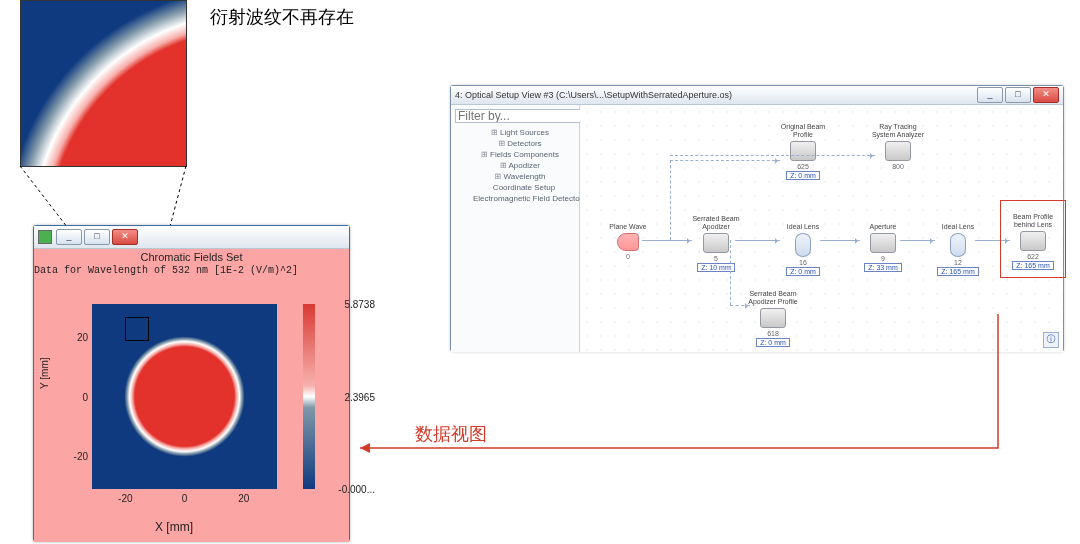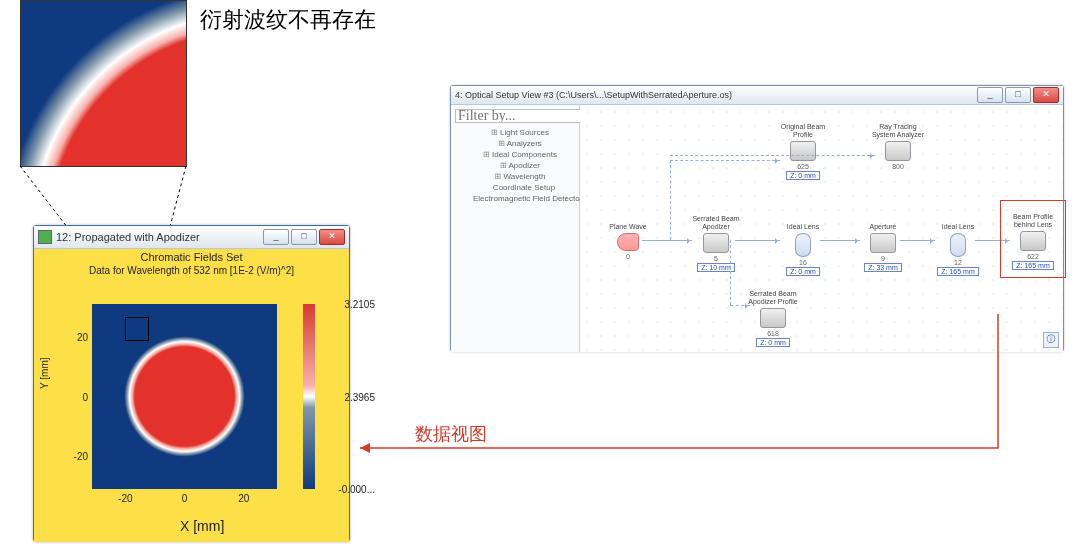--- a/index.html
+++ b/index.html
@@ -25,23 +25,23 @@
     background:
       radial-gradient(circle at 140% 140%,
         #e3322c 0 62%,
         #f7b0ac 64%,
         #ffffff 67%,
         #7f97a8 71%,
         #0f3a80 75% 200%);
   }
   .zoom-title {
     position: absolute;
-    left: 200px;
+    left: 210px;
     top: 5px;
-    font-size: 22px;
+    font-size: 18px;
     color: #000;
   }
 
   
   .chart-window {
     position: absolute;
     left: 33px;
     top: 225px;
     width: 315px;
     height: 315px;
@@ -73,34 +73,34 @@
     border-radius: 2px;
     font-size: 9px;
     line-height: 12px;
     text-align: center;
     background: linear-gradient(#fff,#d7e2ef);
     color:#334;
   }
   .win-btn.close { background: linear-gradient(#f28d86,#d94b43); color:#fff; border-color:#a02e27;}
   .chart-body {
     position: relative;
-    background: #fde047;
+    background: #fca5a5;
     height: calc(100% - 22px);
   }
   .chart-subtitle {
     text-align: center;
     font-size: 11px;
     padding: 2px 0;
     color:#222;
   }
   .chart-info {
-    text-align: center;
     font-size: 10px;
     color:#222;
     padding-bottom: 4px;
+    font-family: Liberation Mono, monospace;
   }
   .plot-area {
     position: absolute;
     left: 58px;
     top: 55px;
     width: 185px;
     height: 185px;
     background:
       radial-gradient(circle at 50% 50%,
         #e3322c 0 38%,
@@ -118,23 +118,23 @@
     position: absolute;
     left: 5px;
     top: 140px;
     transform: rotate(-90deg);
     transform-origin: left top;
     font-size: 10px;
     color:#222;
   }
   .axis-label-x {
     position: absolute;
-    left: 146px;
+    left: 121px;
     bottom: 8px;
-    font-size: 14px;
+    font-size: 12px;
     color:#222;
   }
   .y-ticks { position:absolute; left:32px; top:55px; height:185px; width:22px; }
   .y-ticks span { position:absolute; right:0; font-size:10px; color:#222; transform: translateY(-50%);}
   .x-ticks { position:absolute; left:58px; top:244px; width:185px; height:14px; }
   .x-ticks span { position:absolute; font-size:10px; color:#222; transform: translateX(-50%); }
   .colorbar {
     position:absolute;
     right: 34px;
     top: 55px;
@@ -163,21 +163,21 @@
   .tree-panel {
     width: 120px;
     border-right:1px solid #cbd3dc;
     padding:4px 4px;
     font-size:8px;
     color:#5a6570;
     background:#fafbfd;
   }
   .filter-row { display:flex; gap:4px; margin-bottom:4px; align-items:center;}
   .filter-row input {
-    flex:1; height:12px; font-size:14px; border:1px solid #b4c0ce; padding:0 2px;font-family:Liberation Serif, serif;
+    flex:1; height:12px; font-size:12px; border:1px solid #b4c0ce; padding:0 2px;
   }
   .tree-item { padding:1px 0 1px 10px; white-space:nowrap;text-align:center; }
   .tree-bullet::before { content:"⊞ "; color:#889; }
   .tree-sub { padding-left:18px; }
 
   .canvas-panel {
     flex:1;
     position:relative;
     background:#ffffff;
     background-image:
@@ -279,21 +279,20 @@
 <div class="zoom-title">衍射波纹不再存在</div>
 
 <svg style="position:absolute;left:0;top:0;width:400px;height:340px;pointer-events:none">
   <line x1="20" y1="166" x2="125" y2="302" stroke="#000" stroke-dasharray="3,3"></line>
   <line x1="186" y1="166" x2="150" y2="302" stroke="#000" stroke-dasharray="3,3"></line>
 </svg>
 
 <div class="chart-window">
   <div class="titlebar">
     <span class="icon-app"></span>
-    <span class="title-text">12: Propagated with Apodizer</span>
     <div class="win-btns">
       <div class="win-btn">_</div>
       <div class="win-btn">□</div>
       <div class="win-btn close">✕</div>
     </div>
   </div>
   <div class="chart-body">
     <div class="chart-subtitle">Chromatic Fields Set</div>
     <div class="chart-info">Data for Wavelength of 532 nm   [1E-2 (V/m)^2]</div>
 
@@ -311,21 +310,21 @@
       <span style="left:18%">-20</span>
       <span style="left:50%">0</span>
       <span style="left:82%">20</span>
     </div>
 
     <div class="axis-label-y">Y [mm]</div>
     <div class="axis-label-x">X [mm]</div>
 
     <div class="colorbar"></div>
     <div class="cbar-ticks">
-      <span style="top:0%">3.2105</span>
+      <span style="top:0%">5.8738</span>
       <span style="top:50%">2.3965</span>
       <span style="top:100%">-0.000...</span>
     </div>
   </div>
 </div>
 
 <div class="setup-window">
   <div class="titlebar">
     <span class="title-text">4: Optical Setup View #3 (C:\Users\...\SetupWithSerratedAperture.os)</span>
     <div class="win-btns">
@@ -334,22 +333,22 @@
       <div class="win-btn close">✕</div>
     </div>
   </div>
   <div class="setup-body">
     <div class="tree-panel">
       <div class="filter-row">
         <input placeholder="Filter by..." style="">
         <span>X</span>
       </div>
       <div class="tree-item tree-bullet">Light Sources</div>
-      <div class="tree-item tree-bullet">Analyzers</div>
-      <div class="tree-item tree-bullet">Ideal Components</div>
+      <div class="tree-item tree-bullet">Detectors</div>
+      <div class="tree-item tree-bullet">Fields Components</div>
       <div class="tree-item tree-bullet">Apodizer</div>
       <div class="tree-item tree-bullet">Wavelength</div>
       <div class="tree-item tree-sub">Coordinate Setup</div>
       <div class="tree-item tree-sub">Electromagnetic Field Detector</div>
     </div>
 
     <div class="canvas-panel">
 
       <div class="node" style="left:20px; top:110px">
         <div class="label-top">Plane Wave</div>

